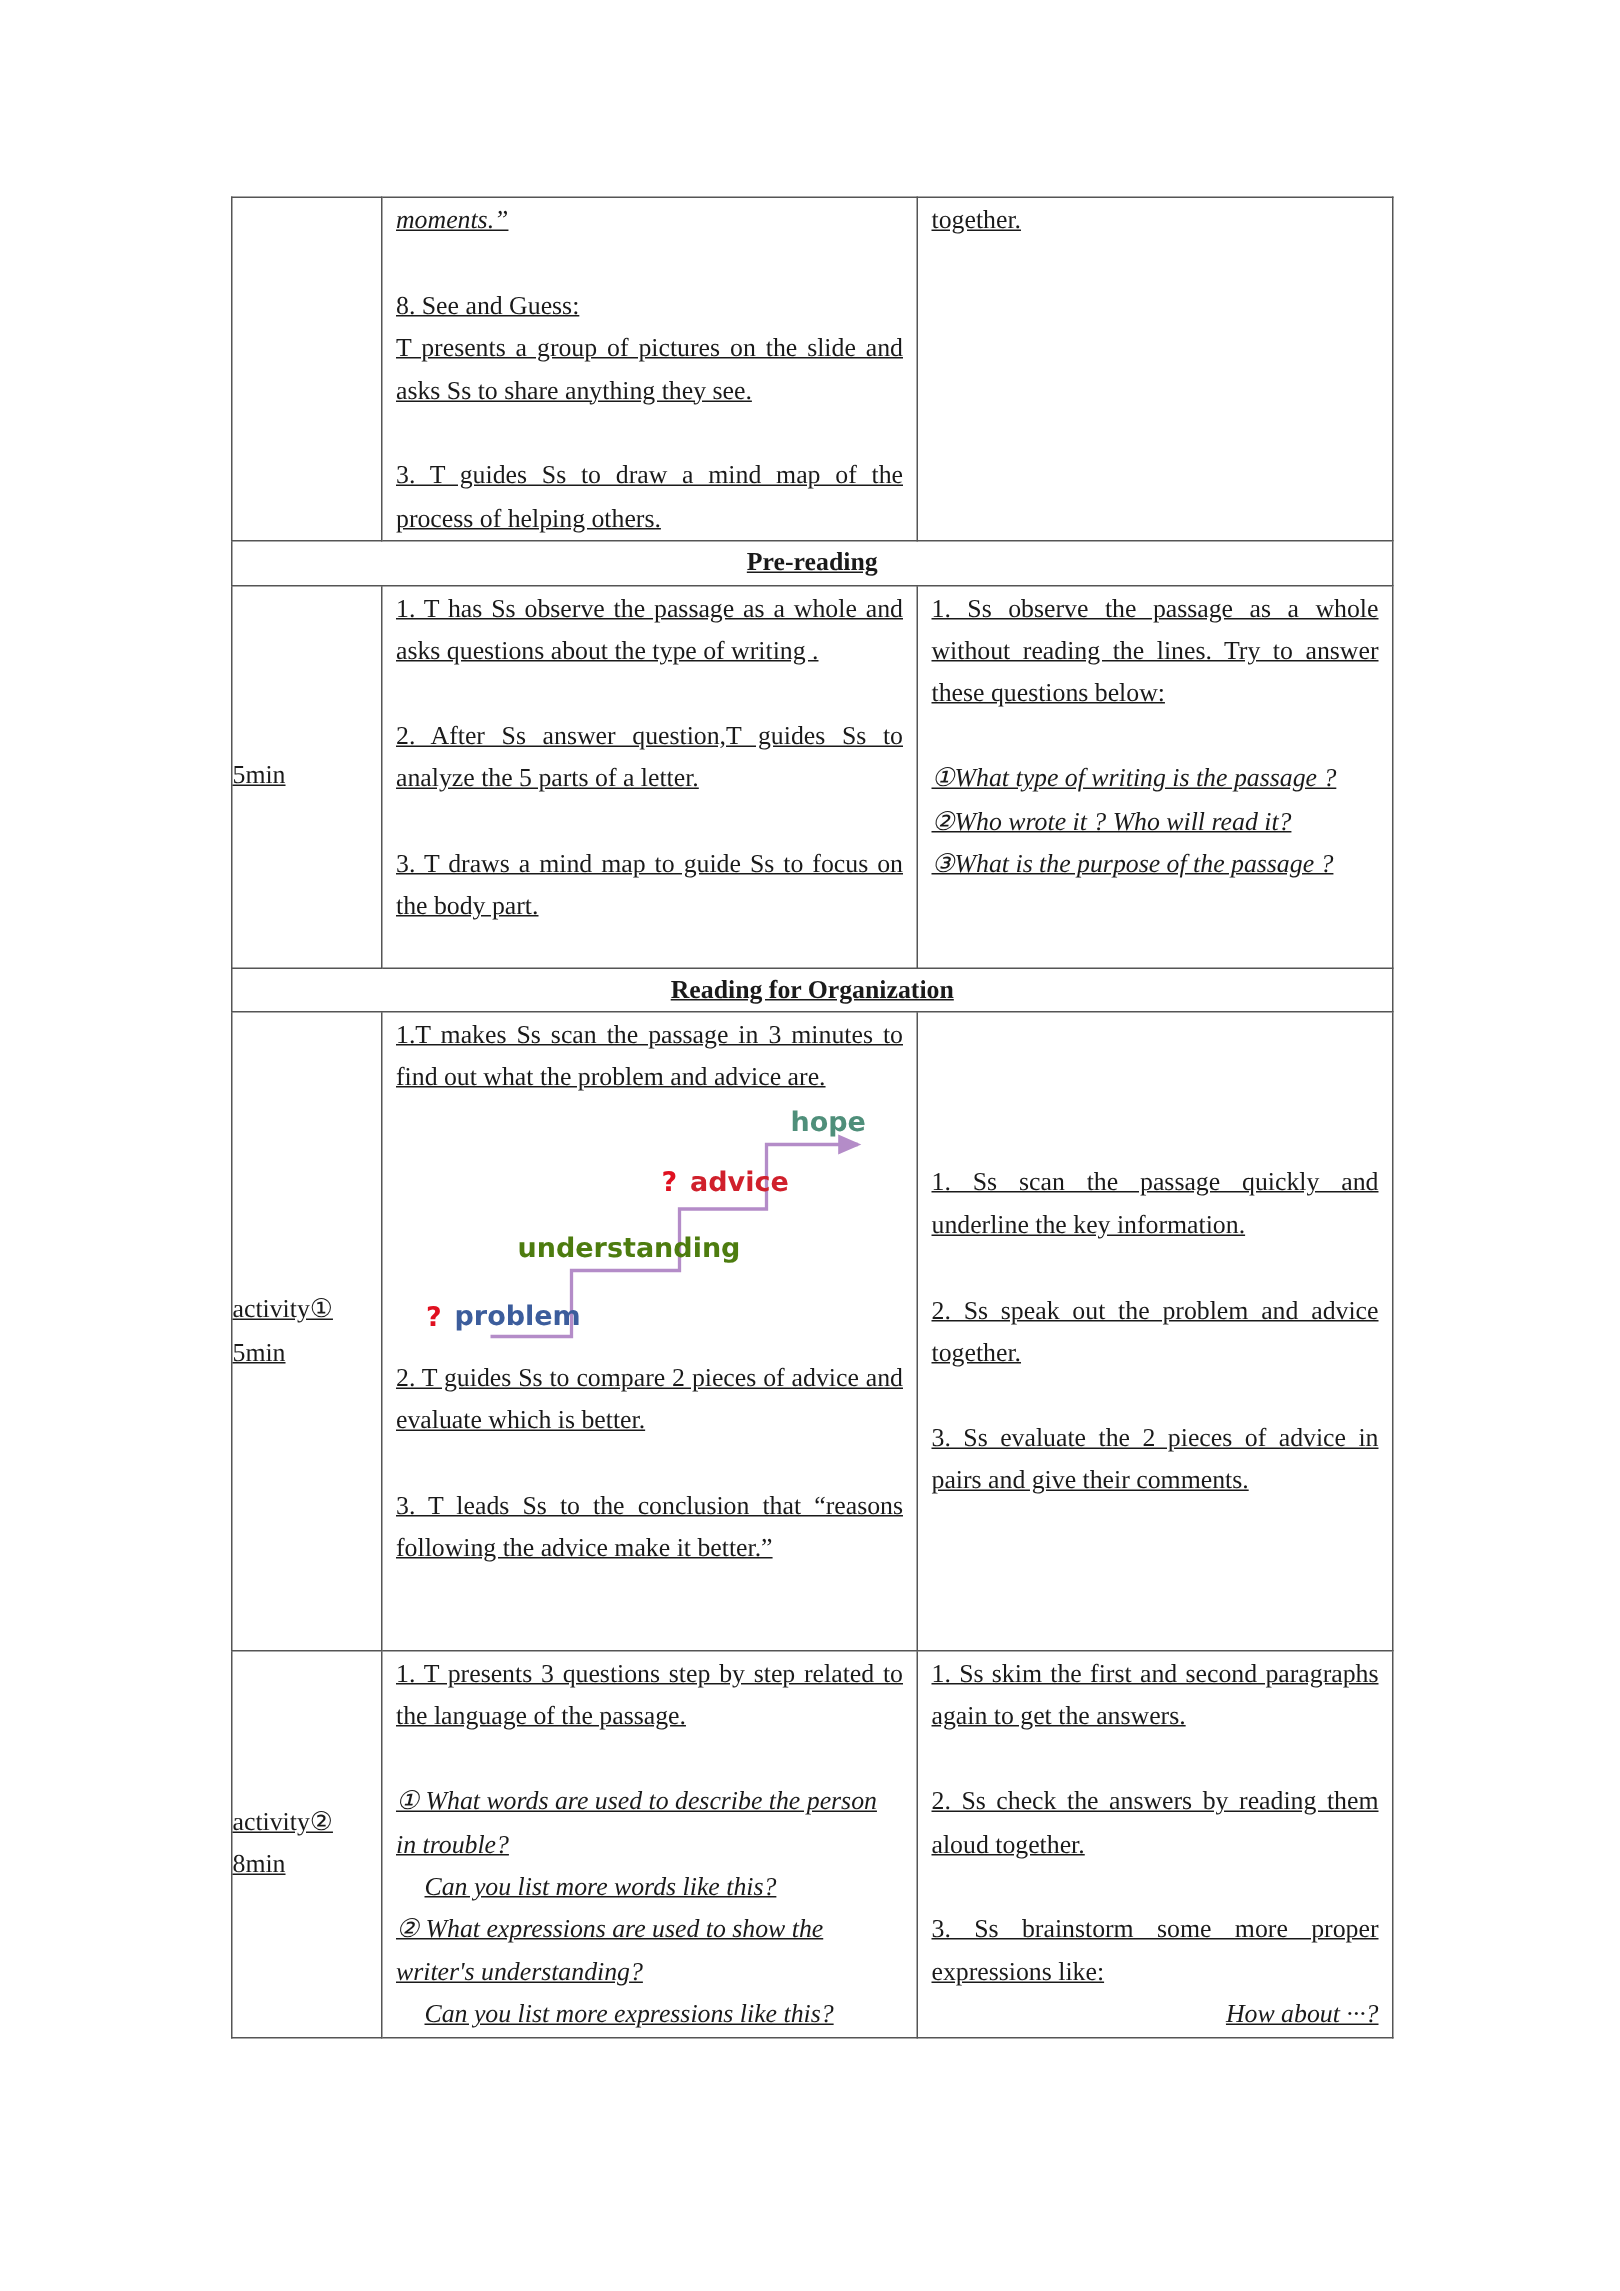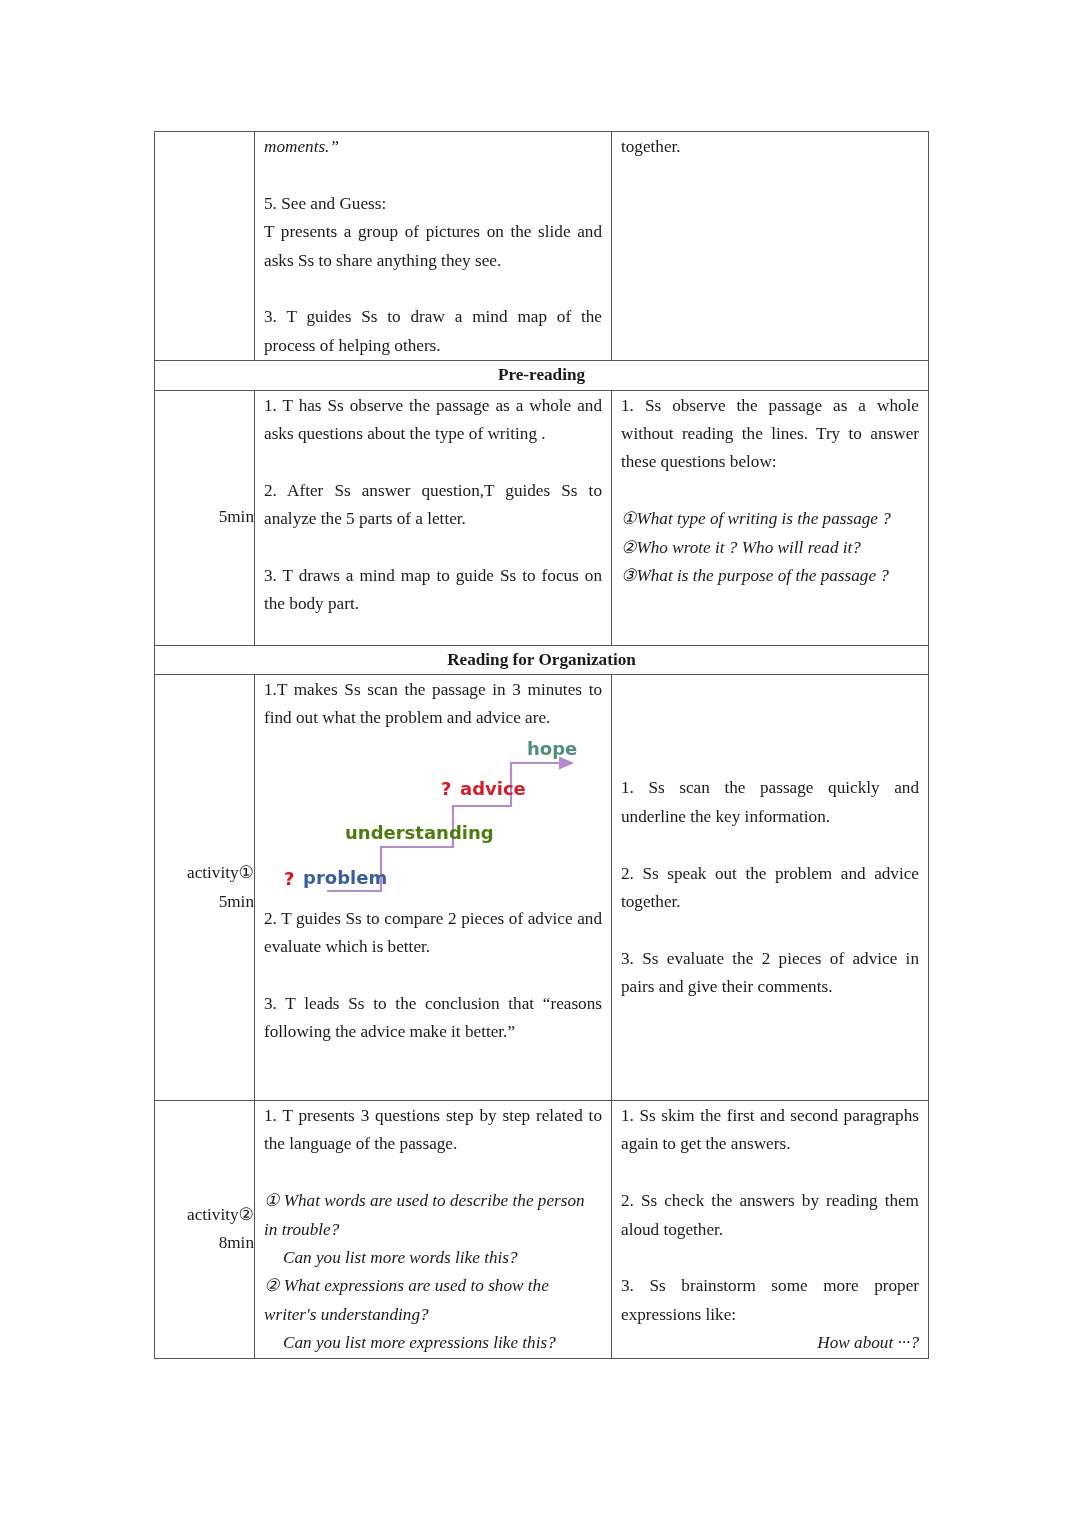--- a/index.html
+++ b/index.html
@@ -1,23 +1,23 @@
 <!DOCTYPE html>
 <html><head>
 <meta charset="utf-8">
 <style>
   html, body { margin: 0; padding: 0; background: #ffffff; }
   body { width: 1080px; height: 1527px; position: relative; overflow: hidden;
          font-family: "Liberation Serif", "DejaVu Serif", serif; color: #1a1a1a; }
   .page { position: absolute; left: 0; top: 0; width: 1080px; height: 1527px; }
   table.plan { position: absolute; left: 154px; top: 131px; width: 775px;
-               border-collapse: collapse; table-layout: fixed; }
+               border-collapse: collapse; table-layout: fixed; text-decoration: underline; }
   table.plan td { border: 1px solid #555; vertical-align: top; padding: 0;
                   font-size: 17.2px; line-height: 28.4px; }
-  td.c1 { width: 99px; text-align: right; vertical-align: middle !important; }
+  td.c1 { width: 99px; text-align: left; vertical-align: middle !important; }
   td.c2 { width: 338px; padding: 1px 9px 0 9px !important; }
   td.c3 { padding: 1px 9px 0 9px !important; }
   td.hdr { text-align: center; font-weight: bold; height: 28px; }
   .j { text-align: justify; text-align-last: left; }
   .blank { height: 28.4px; }
   .it { font-style: italic; }
   .ind { padding-left: 19px; }
   .ind2 { padding-left: 38px; text-align: right; }
   .diagram { position: relative; height: 170px; width: 338px; }
   .diagram svg { position: absolute; left: 0; top: 0; }
@@ -31,21 +31,21 @@
 
 <div class="page">
 <table class="plan">
 
   <tbody>
         <tr style="height:227px;">
     <td class="c1"></td>
     <td class="c2">
       <div class="it">moments.”</div>
       <div class="blank"></div>
-      <div>5. See and Guess:</div>
+      <div>8. See and Guess:</div>
       <div class="j">T presents a group of pictures on the slide and asks Ss to share anything they see.</div>
       <div class="blank"></div>
       <div class="j">3. T guides Ss to draw a mind map of the process of helping others.</div>
     </td>
     <td class="c3">
       <div>together.</div>
     </td>
   </tr>
 
   <tr>

